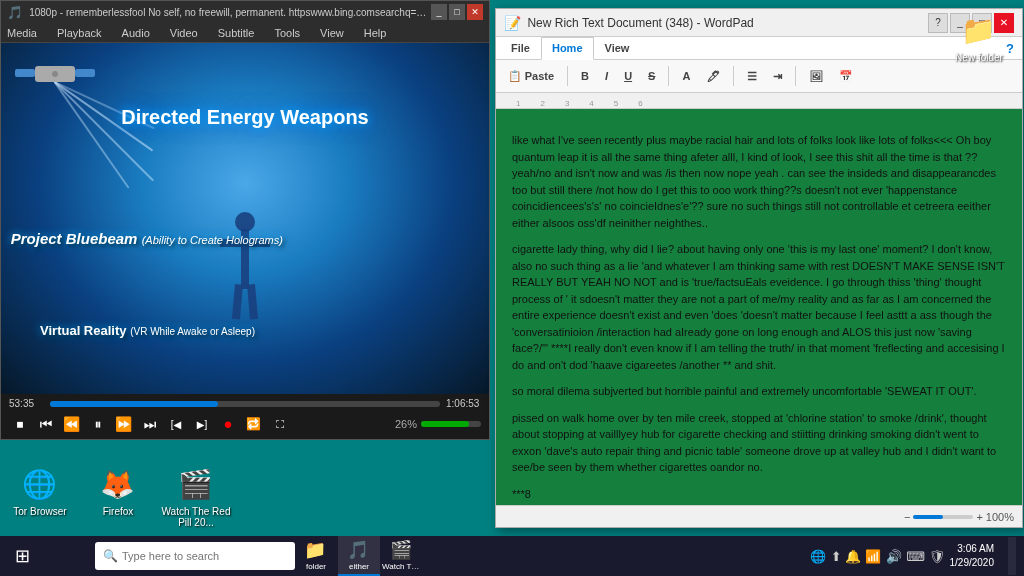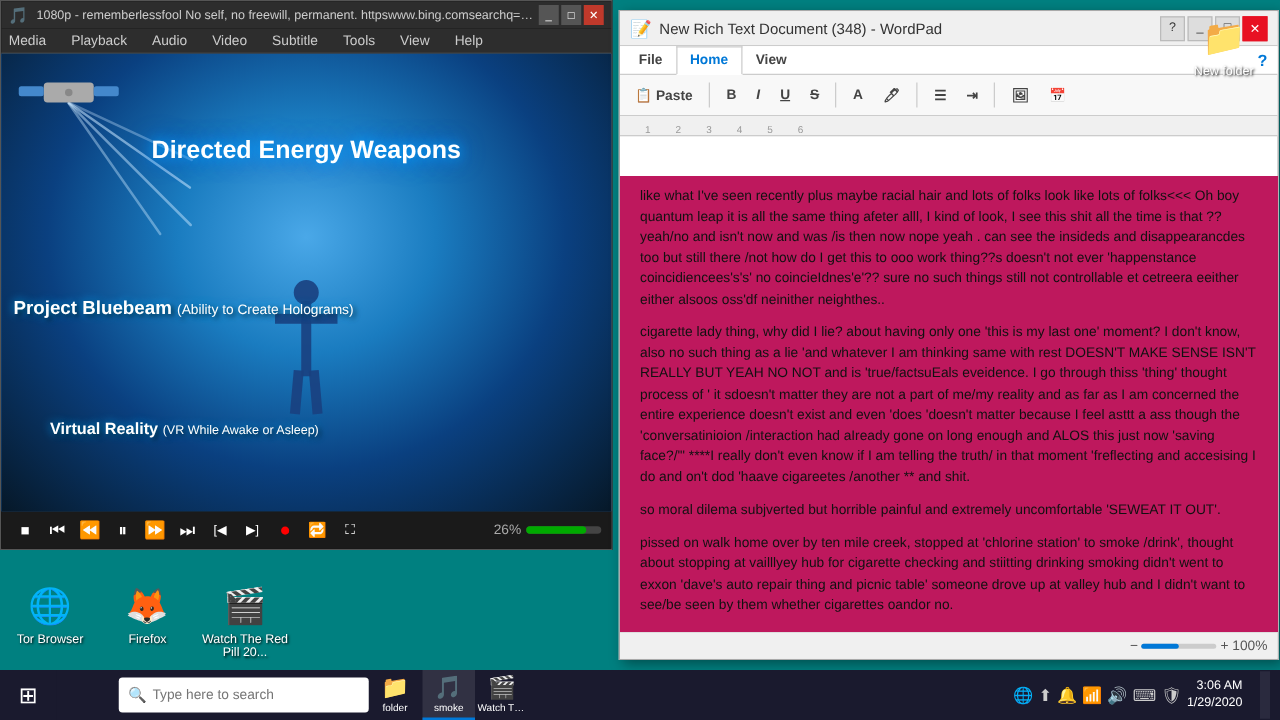--- a/index.html
+++ b/index.html
@@ -190,20 +190,21 @@
       border-radius: 1px;
     }
     .project-bluebeam {
       position: absolute;
       bottom: 42%;
       left: 2%;
       font-size: 15px;
       font-weight: bold;
       color: #fff;
       text-shadow: 0 0 8px #0af, 2px 2px 4px #000;
+      font-style: italic;
     }
     .project-bluebeam .small-text { font-size: 11px; font-weight: normal; }
     .synthetic-optics {
       position: absolute;
       bottom: 28%;
       left: 2%;
       font-size: 13px;
       font-weight: bold;
       color: #fff;
       text-shadow: 0 0 8px #0af, 2px 2px 4px #000;
@@ -380,26 +381,25 @@
     }
     .ruler-marks {
       display: flex;
       align-items: flex-end;
       height: 100%;
       padding: 0 20px;
     }
     .wordpad-content {
       flex: 1;
       overflow-y: auto;
-      padding: 8px 16px;
+      padding: 23px 16px;
       font-size: 11px;
       line-height: 1.5;
       color: #111;
-      background: #be185d;
-      margin-top: 32px;
+      background: #15803d;
     }
     .wordpad-content p {
       margin-bottom: 10px;
     }
     .wordpad-statusbar {
       height: 22px;
       background: #f0f0f0;
       border-top: 1px solid #ccc;
       display: flex;
       align-items: center;
@@ -524,20 +524,27 @@
           <span>Project Bluebeam</span>
           <span class="small-text">(Ability to Create Holograms)</span>
         </div>
         <div class="virtual-reality">
           <span>Virtual Reality</span>
           <span class="small-text">(VR While Awake or Asleep)</span>
         </div>
       </div>
     </div>
     <div class="media-controls">
+      <div class="progress-bar-container">
+        <span class="time-label">53:35</span>
+        <div class="progress-track">
+          <div class="progress-fill"></div>
+        </div>
+        <span class="time-label">1:06:53</span>
+      </div>
       <div class="controls-row">
         <div class="ctrl-btn">⏹</div>
         <div class="ctrl-btn">⏮</div>
         <div class="ctrl-btn">⏪</div>
         <div class="ctrl-btn">⏸</div>
         <div class="ctrl-btn">⏩</div>
         <div class="ctrl-btn">⏭</div>
         <div class="ctrl-btn" style="font-size:10px;">[◀</div>
         <div class="ctrl-btn" style="font-size:10px;">▶]</div>
         <div class="ctrl-btn" style="color:red;">⏺</div>
@@ -652,21 +659,21 @@
       <span style="font-size:12px;color:#666;margin-right:4px;">🔍</span>
       <input type="text" style="border: none; outline: none; font-size: 11px; width: 150px;" placeholder="Type here to search">
     </div>
     <div class="taskbar-apps">
       <div class="taskbar-app">
         <span class="app-icon">📁</span>
         <span class="app-label">folder</span>
       </div>
       <div class="taskbar-app active">
         <span class="app-icon">🎵</span>
-        <span class="app-label">smoke</span>
+        <span class="app-label">either</span>
       </div>
       <div class="taskbar-app">
         <span class="app-icon">🎬</span>
         <span class="app-label" style="max-width:40px;overflow:hidden;text-overflow:ellipsis;">Watch The Red Pill 20...</span>
       </div>
     </div>
     <div class="taskbar-icons">
       <span class="tray-icon">🌐</span>
       <span class="tray-icon">⬆</span>
       <span class="tray-icon">🔔</span>

